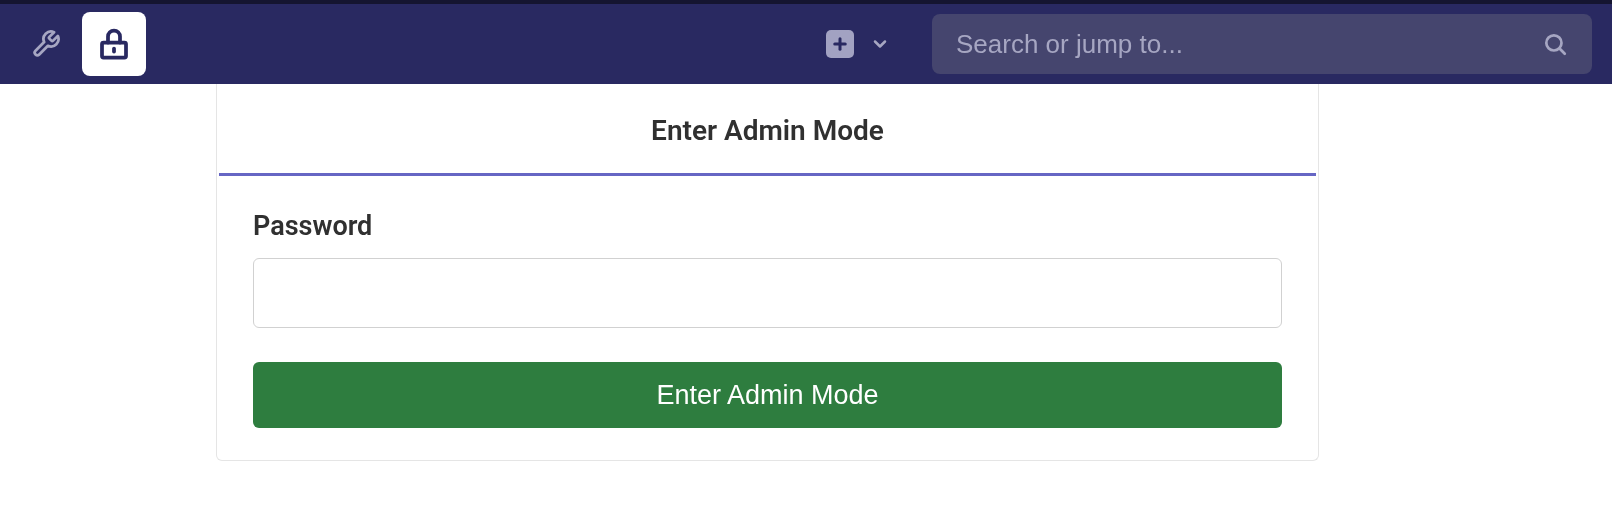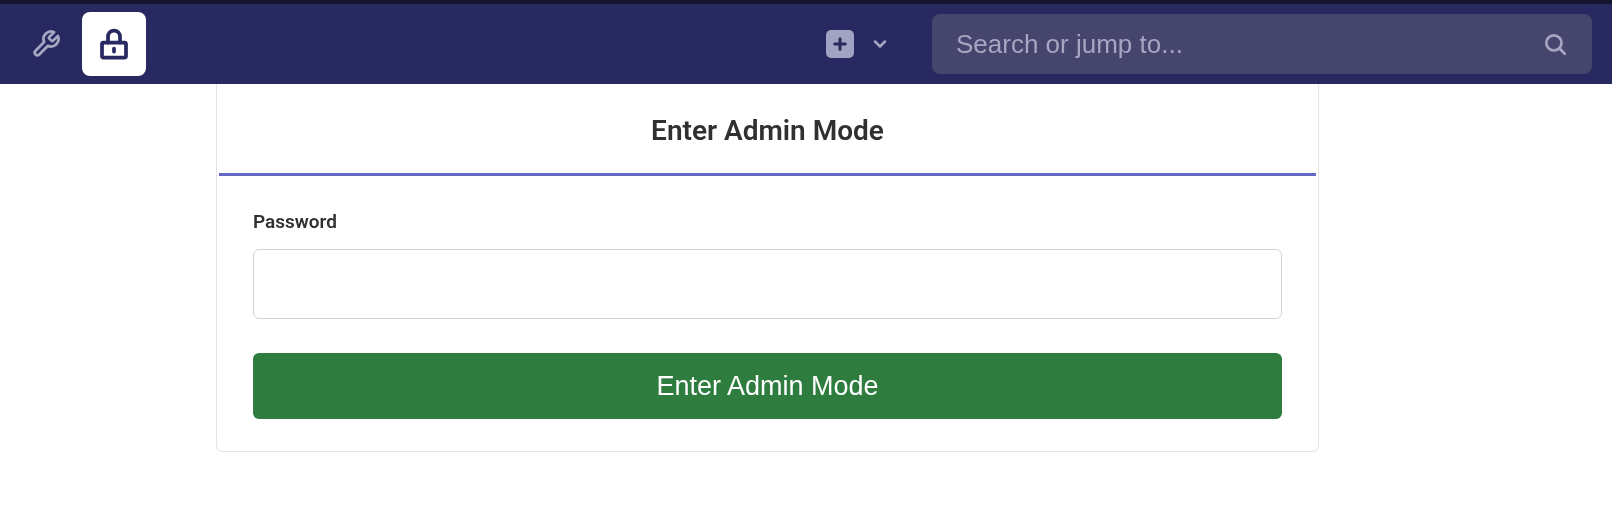--- a/index.html
+++ b/index.html
@@ -126,21 +126,21 @@
       height: 3px;
       background: #6666c4;
       margin: 0 2px;
     }
     
     .form-area {
       padding: 34px 36px 0 36px;
     }
     
     .field-label {
-      font-size: 19px;
+      font-size: 27px;
       font-weight: 600;
       color: #303030;
       margin-bottom: 16px;
       display: block;
     }
     
     .password-input {
       width: 100%;
       height: 70px;
       border: 1px solid #d1d1d1;

